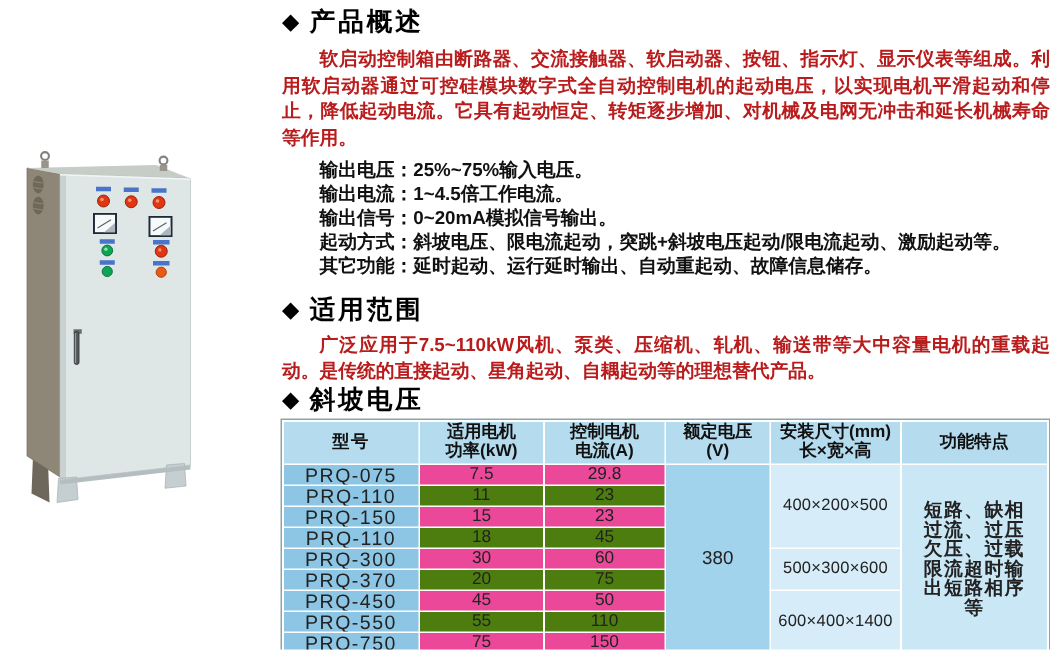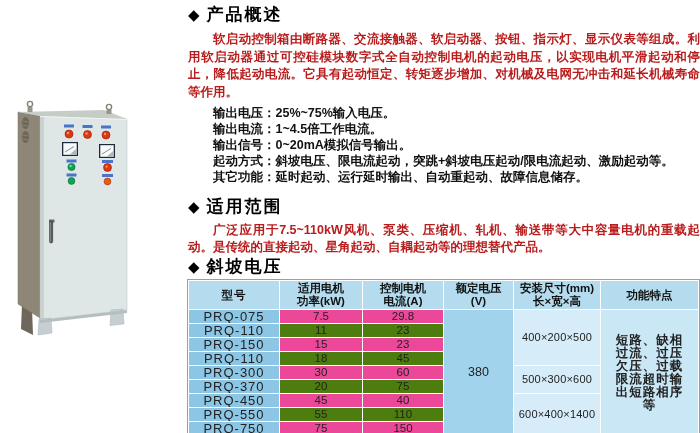--- a/index.html
+++ b/index.html
@@ -243,21 +243,21 @@
           <td class="dims" rowspan="2">500×300×600</td>
         </tr>
         <tr class="r-dark">
           <td class="model">PRQ-370</td>
           <td class="val">20</td>
           <td class="val">75</td>
         </tr>
         <tr class="r-light">
           <td class="model">PRQ-450</td>
           <td class="val">45</td>
-          <td class="val">40</td>
+          <td class="val">50</td>
           <td class="dims" rowspan="3">600×400×1400</td>
         </tr>
         <tr class="r-dark">
           <td class="model">PRQ-550</td>
           <td class="val">55</td>
           <td class="val">110</td>
         </tr>
         <tr class="r-light">
           <td class="model">PRQ-750</td>
           <td class="val">75</td>

